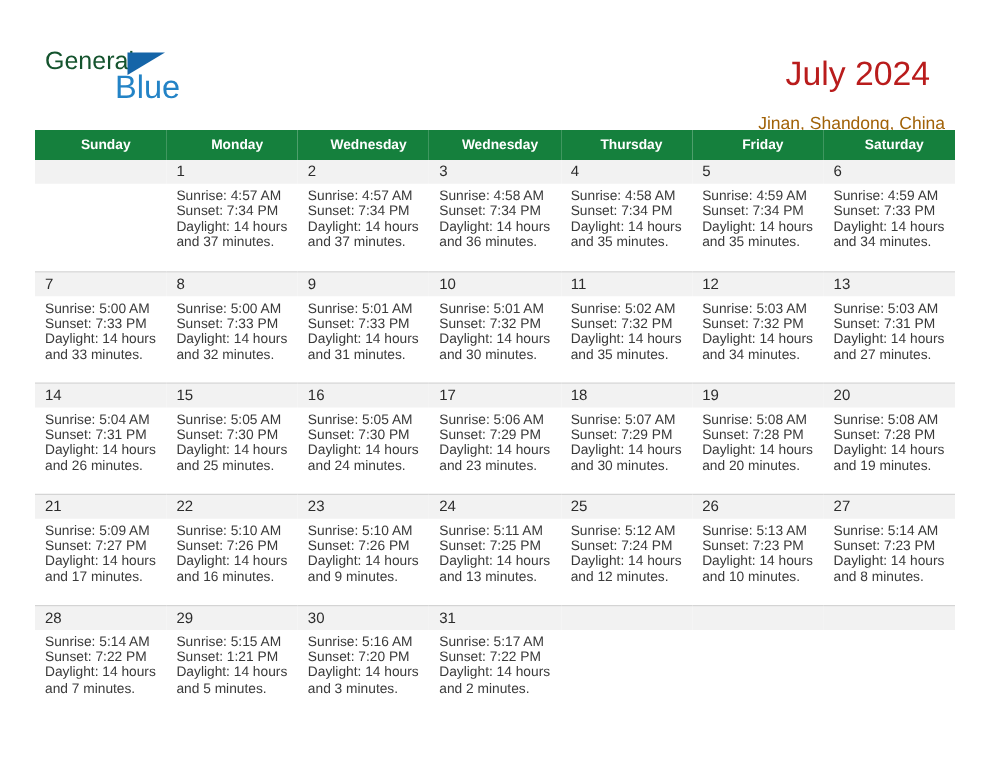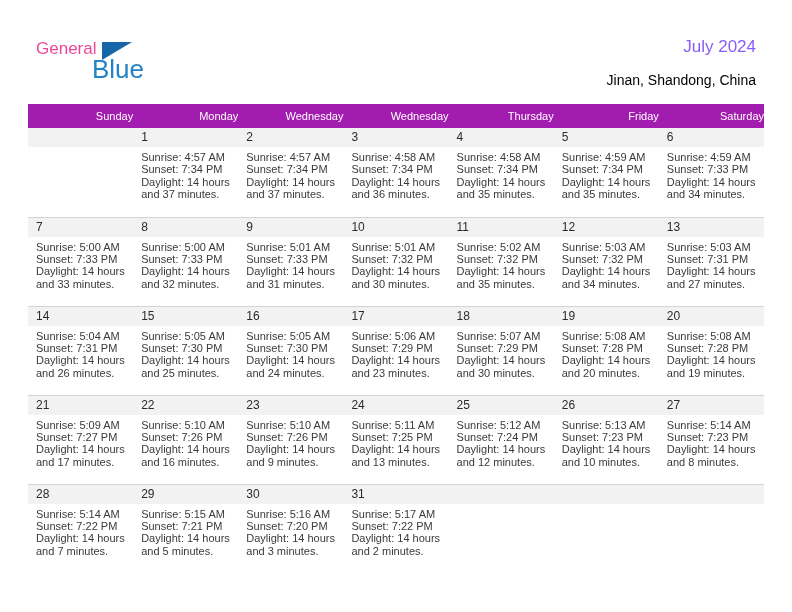--- a/index.html
+++ b/index.html
@@ -29,22 +29,22 @@
   .logo {
     position: absolute;
     left: 36px;
     top: 38px;
     width: 120px;
     height: 44px;
   }
   .logo-general {
     position: absolute;
     left: 0; top: 0;
-    font-size: 17px;
-    color: #ec4899;
+    font-size: 20px;
+    color: #14532d;
     letter-spacing: 0px;
     line-height: 22px;
     font-family: "Liberation Sans", sans-serif;
   }
   .logo-triangle {
     position: absolute;
     left: 66px;
     top: 4px;
     width: 0; height: 0;
     border-left: 30px solid #1565a8;
@@ -60,51 +60,51 @@
     font-family: "Liberation Sans", sans-serif;
   }
 
   .title-block {
     position: absolute;
     right: 36px;
     top: 30px;
     text-align: right;
   }
   .cal-title {
-    font-size: 17px;
-    color: #8b5cf6;
+    font-size: 27px;
+    color: #b91c1c;
     font-weight: normal;
     line-height: 34px;
-    margin: 0;
+    margin: 12px;
     white-space: nowrap;
   }
   .cal-subtitle {
     font-size: 14px;
-    color: #000000;
+    color: #a16207;
     line-height: 20px;
     margin-top: 6px;
     white-space: nowrap;
     text-align: center;
   }
 
   
   .calendar {
     position: absolute;
     left: 28px;
     top: 104px;
     width: 736px;
     border-collapse: collapse;
     table-layout: fixed;
   }
   .calendar th {
-    background: #a21caf;
+    background: #15803d;
     color: #ffffff;
     font-size: 11px;
-    font-weight: normal;
-    text-align: right;
+    font-weight: bold;
+    text-align: center;
     padding: 6px 0 6px 8px;
     height: 22px;
     border: none;
     width: 105.14px;
   }
   .calendar td {
     vertical-align: top;
     padding: 0;
     border: none;
     border-top: 1px solid #d4d4d4;
@@ -434,21 +434,21 @@
               <div>Sunrise: 5:14 AM</div>
               <div>Sunset: 7:22 PM</div>
               <div>Daylight: 14 hours</div>
               <div>and 7 minutes.</div>
             </div>
           </td>
           <td>
             <span class="daynum">29</span>
             <div class="details">
               <div>Sunrise: 5:15 AM</div>
-              <div>Sunset: 7:21 PM</div>
+              <div>Sunset: 1:21 PM</div>
               <div>Daylight: 14 hours</div>
               <div>and 5 minutes.</div>
             </div>
           </td>
           <td>
             <span class="daynum">30</span>
             <div class="details">
               <div>Sunrise: 5:16 AM</div>
               <div>Sunset: 7:20 PM</div>
               <div>Daylight: 14 hours</div>

